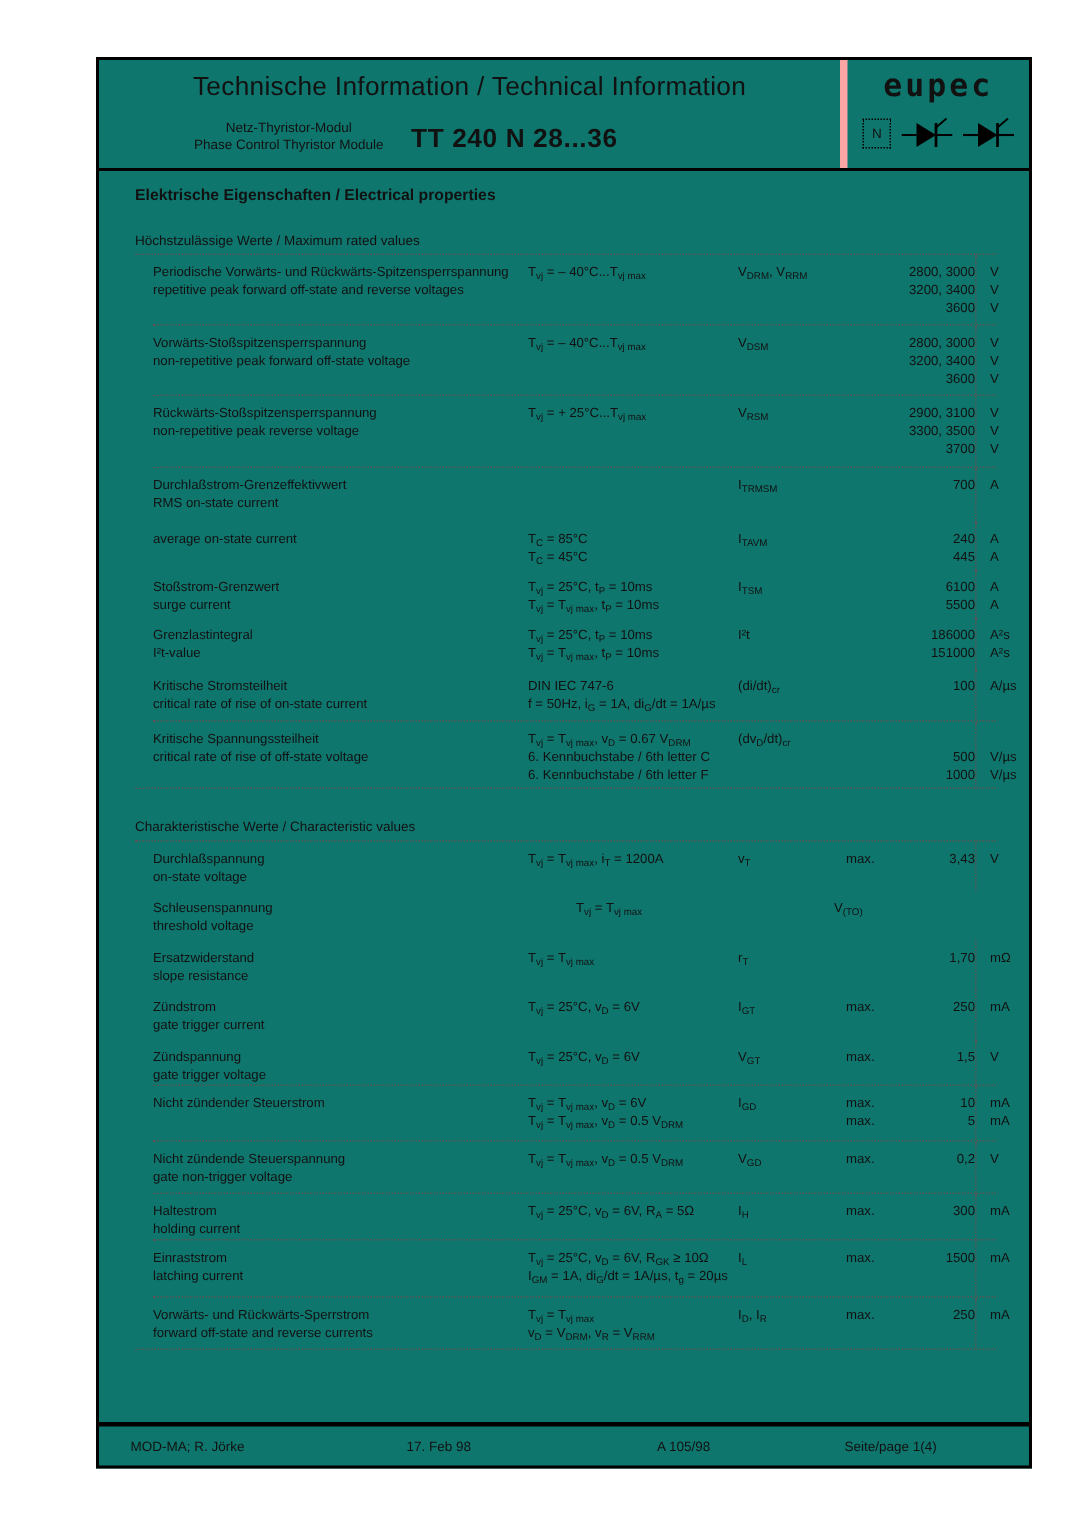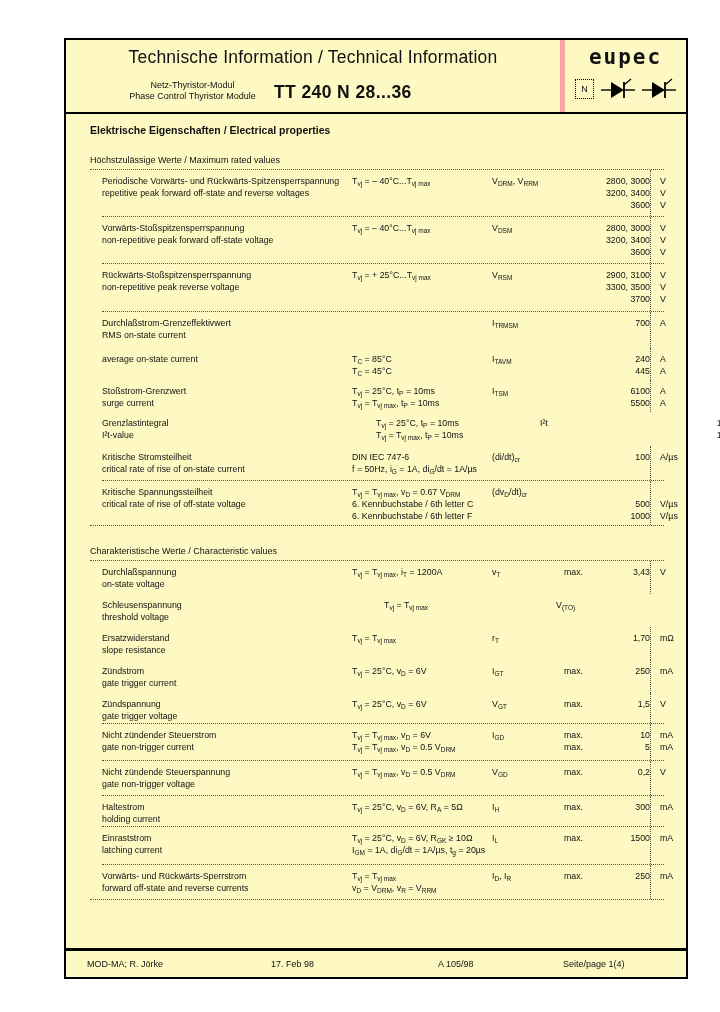--- a/index.html
+++ b/index.html
@@ -3,21 +3,21 @@
 <meta charset="utf-8">
 <style>
   html,body{margin:0;padding:0;}
   body{
     width:720px;height:1012px;background:#ffffff;position:relative;
     font-family:"Liberation Sans","DejaVu Sans",sans-serif;color:#111;
     -webkit-font-smoothing:antialiased;
   }
   .frame{
     position:absolute;left:64px;top:38px;width:620px;height:937px;
-    border:2px solid #000;background:#fef9c3;
+    border:2px solid #000;background:#0f766e;
   }
   
   .hdr{position:relative;height:72px;border-bottom:2px solid #000;display:flex;}
   .hdr-left{position:relative;flex:1 1 auto;}
   .hdr-logo{width:121px;border-left:5px solid #fca5a5;position:relative;text-align:center;}
   .doc-title{position:absolute;top:7px;left:0;width:100%;text-align:center;font-size:17.5px;letter-spacing:.2px;}
   .subtitle{position:absolute;left:44px;bottom:10px;width:165px;text-align:center;font-size:9px;line-height:11px;}
   .part-number{position:absolute;left:208px;bottom:9px;font-size:17.5px;font-weight:bold;letter-spacing:.4px;}
   .brand{font-size:21px;font-weight:bold;letter-spacing:2px;margin-top:5px;font-family:"DejaVu Sans Mono","Liberation Mono",monospace;}
   .logo-icons{display:flex;align-items:center;justify-content:center;gap:7px;margin-top:9px;}
@@ -218,21 +218,21 @@
             </div>
             <div class="c val">
               <div class="ln">6100</div>
               <div class="ln">5500</div>
             </div>
             <div class="c unit">
               <div class="ln">A</div>
               <div class="ln">A</div>
             </div>
           </div>
-          <div class="row" style="min-height: 34px; gap: 24px;">
+          <div class="row" style="min-height: 34px;">
             <div class="c name">
               <div class="de">Grenzlastintegral</div>
               <div class="en">I²t-value</div>
             </div>
             <div class="c cond">
               <div class="ln">T<sub>vj</sub> = 25°C, t<sub>P</sub> = 10ms</div>
               <div class="ln">T<sub>vj</sub> = T<sub>vj max</sub>, t<sub>P</sub> = 10ms</div>
             </div>
             <div class="c sym">I²t</div>
             <div class="c maxc">
@@ -391,21 +391,20 @@
             <div class="c val">
               <div class="ln">1,5</div>
             </div>
             <div class="c unit">
               <div class="ln">V</div>
             </div>
           </div>
           <div class="row sep" style="min-height: 36px;">
             <div class="c name">
               <div class="de">Nicht zündender Steuerstrom</div>
-              <div class="en">gate non-trigger current</div>
             </div>
             <div class="c cond">
               <div class="ln">T<sub>vj</sub> = T<sub>vj max</sub>, v<sub>D</sub> = 6V</div>
               <div class="ln">T<sub>vj</sub> = T<sub>vj max</sub>, v<sub>D</sub> = 0.5 V<sub>DRM</sub></div>
             </div>
             <div class="c sym">I<sub>GD</sub></div>
             <div class="c maxc">
               <div class="ln">max.</div>
               <div class="ln">max.</div>
             </div>

